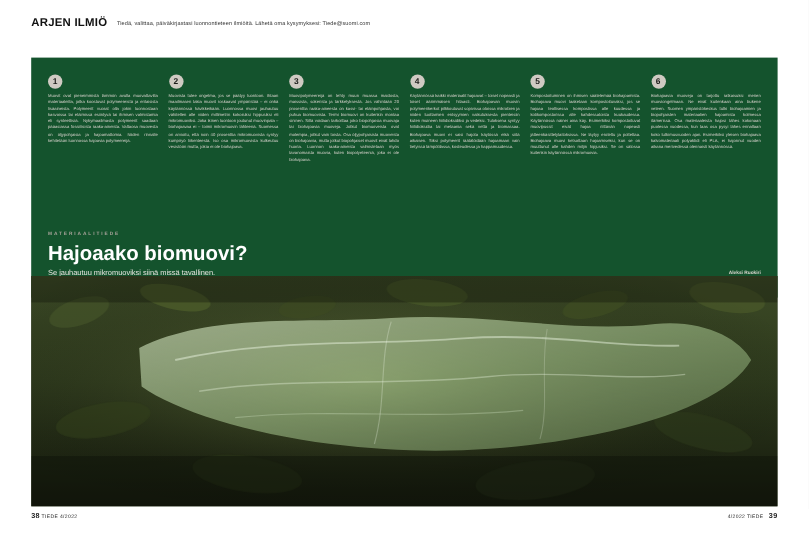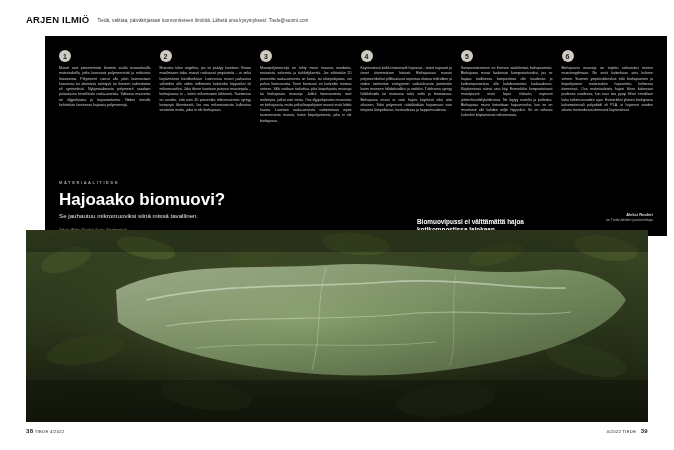--- a/index.html
+++ b/index.html
@@ -20,25 +20,24 @@
   }
   .runhead .brand{
     font-weight:bold;font-size:9.5px;letter-spacing:.2px;color:#111;
   }
   .runhead .tag{
     font-size:4.6px;color:#333;letter-spacing:.1px;
     transform:translateY(-1px);
   }
   
   .panel{
-    position:absolute;left:26px;top:36px;width:622px;height:200px;
-    background:#000000;
+    position:absolute;left:26px;top:48px;width:622px;height:200px;
+    background:#14532d;
     color:#e9e7e2;
     overflow:hidden;
-    margin-left:19px;
   }
   .panel:after{
     content:"";position:absolute;left:0;right:0;bottom:0;height:26px;
     background:linear-gradient(to bottom,rgba(27,27,25,0),rgba(27,27,25,0));
   }
   
   .cols{
     position:absolute;left:14px;top:14px;width:594px;
     display:flex;gap:9px;
   }

